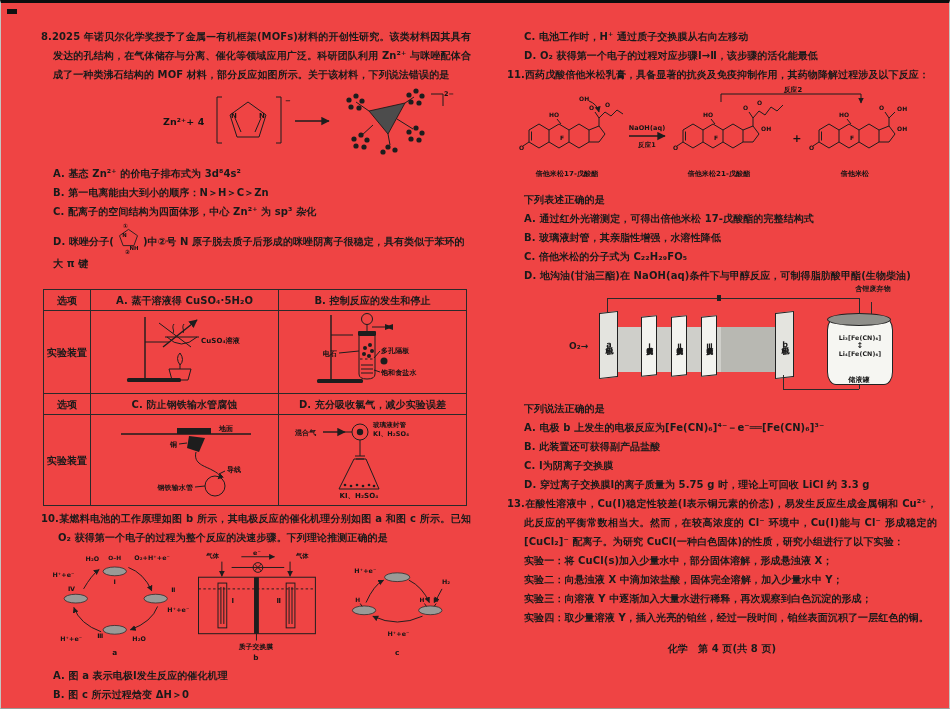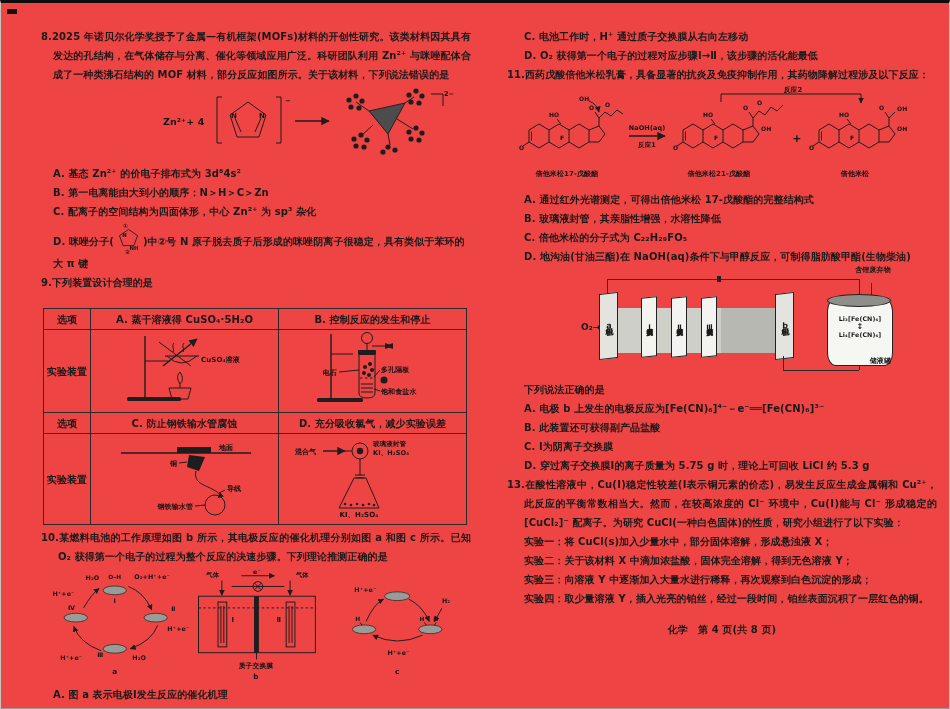--- a/index.html
+++ b/index.html
@@ -41,23 +41,23 @@
   .vtext{writing-mode:vertical-rl;text-orientation:upright;display:flex;align-items:center;justify-content:center;width:100%;height:100%;line-height:1;}
   .pa{left:30px;top:25px;width:17px;height:64px;font-size:8px;background:#e4e4df;}
   .pb{left:206px;top:25px;width:17px;height:64px;font-size:8px;background:#e4e4df;}
   .mem{width:14px;height:58px;top:29px;font-size:6.8px;}
   .m1{left:72px;} .m2{left:102px;} .m3{left:132px;}
   .wire{border-top:1.4px solid #2a2a2a;}
   .wireL{border-left:1.4px solid #2a2a2a;}
   .tank{left:258px;top:30px;width:64px;height:66px;border:1.3px solid #222;border-radius:9px/13px;background:#f6f6f2;}
   .tanktop{left:258px;top:26px;width:64px;height:13px;border:1.3px solid #222;border-radius:50%;background:#8f8f8a;box-sizing:border-box;}
   .litxt{width:64px;text-align:center;font-size:6.3px;line-height:8px;}
-  .tanklbl{left:258px;top:84px;width:64px;text-align:right;font-size:7px;}
+  .tanklbl{left:258px;top:84px;width:64px;text-align:center;font-size:7px;}
   .wastelbl{left:286px;top:-2px;width:36px;font-size:7px;line-height:8.5px;text-align:center;}
-  .o2lbl{left:12px;top:50px;font-size:9px;}
+  .o2lbl{left:0px;top:50px;font-size:9px;}
   .switchdot{left:148px;top:8px;width:4px;height:6px;background:#222;}
 </style>
 </head>
 <body>
 
 <div class="scan">
   <div class="corner-mark"></div>
 
   <svg width="0" height="0" style="position:absolute">
     <defs>
@@ -128,21 +128,20 @@
     <div class="opt12">
       <span>D. 咪唑分子(</span><svg class="imid" width="27" height="33" viewBox="0 0 30 36">
           <polygon class="ln" points="15,9 25,16 21,27 9,27 5,16"></polygon>
           <text x="9" y="7" font-size="6.5">①</text>
           <text x="8" y="18" font-size="6">N</text>
           <text x="16" y="32" font-size="6">NH</text>
           <text x="11" y="36" font-size="6.5">②</text>
         </svg><span>)中②号 N 原子脱去质子后形成的咪唑阴离子很稳定，具有类似于苯环的大 π 键</span>
     </div>
 
-    <div class="stem hang12">9.下列装置设计合理的是</div>
 
     <table class="devtab">
       <tbody>
           <tr>
         <td class="csel hdr">选项</td>
         <td class="hdr">A. 蒸干溶液得 CuSO₄·5H₂O</td>
         <td class="hdr">B. 控制反应的发生和停止</td>
       </tr>
       <tr>
         <td class="csel devcell">实验装置</td>
@@ -389,20 +388,21 @@
         <text x="72" y="12" font-size="6">O</text>
         <line class="ln" x1="82" y1="20" x2="88" y2="14"></line>
         <text x="90" y="13" font-size="6">OH</text>
         <text x="90" y="33" font-size="6">OH</text>
         <text x="48" y="78" font-size="7" text-anchor="middle">倍他米松</text>
       </g>
       <path class="ln" d="M212,18 V10 H352 V19" marker-end="url(#ah)"></path>
       <text x="284" y="8" font-size="6.8" text-anchor="middle">反应2</text>
     </svg>
 
+    <div class="opt17">下列表述正确的是</div>
     <div class="opt17">A. 通过红外光谱测定，可得出倍他米松 17-戊酸酯的完整结构式</div>
     <div class="opt17">B. 玻璃液封管，其亲脂性增强，水溶性降低</div>
     <div class="opt17">C. 倍他米松的分子式为 C₂₂H₂₉FO₅</div>
     <div class="opt17">D. 地沟油(甘油三酯)在 NaOH(aq)条件下与甲醇反应，可制得脂肪酸甲酯(生物柴油)</div>
 
 
     <div class="q12fig">
       <div class="abs sol"></div>
       <div class="abs sol2"></div>
       <div class="abs o2lbl"><span>O₂</span>→</div>
@@ -436,23 +436,23 @@
       <div class="abs tanktop"></div>
       <div class="abs tanklbl">储液罐</div>
       <div class="abs wastelbl">含锂废弃物</div>
       <div class="abs wireL" style="left:302px;top:15px;height:12px;"></div>
     </div>
 
     <div class="opt17">下列说法正确的是</div>
     <div class="opt17">A. 电极 b 上发生的电极反应为[Fe(CN)₆]⁴⁻－e⁻══[Fe(CN)₆]³⁻</div>
     <div class="opt17">B. 此装置还可获得副产品盐酸</div>
     <div class="opt17">C. Ⅰ为阴离子交换膜</div>
-    <div class="opt17">D. 穿过离子交换膜Ⅰ的离子质量为 5.75 g 时，理论上可回收 LiCl 约 5.3 g</div>
+    <div class="opt17">D. 穿过离子交换膜Ⅰ的离子质量为 5.75 g 时，理论上可回收 LiCl 约 3.3 g</div>
 
     <div class="stem hang17">13.在酸性溶液中，Cu(Ⅰ)稳定性较差(Ⅰ表示铜元素的价态)，易发生反应生成金属铜和 Cu²⁺，此反应的平衡常数相当大。然而，在较高浓度的 Cl⁻ 环境中，Cu(Ⅰ)能与 Cl⁻ 形成稳定的[CuCl₂]⁻ 配离子。为研究 CuCl(一种白色固体)的性质，研究小组进行了以下实验：</div>
     <div class="opt17">实验一：将 CuCl(s)加入少量水中，部分固体溶解，形成悬浊液 X；</div>
-    <div class="opt17">实验二：关于该材料 X 中滴加浓盐酸，固体完全溶解，得到无色溶液 Y；</div>
+    <div class="opt17">实验二：向悬浊液 X 中滴加浓盐酸，固体完全溶解，加入少量水中 Y；</div>
     <div class="opt17">实验三：向溶液 Y 中逐渐加入大量水进行稀释，再次观察到白色沉淀的形成；</div>
     <div class="opt17">实验四：取少量溶液 Y，插入光亮的铂丝，经过一段时间，铂丝表面沉积了一层红色的铜。</div>
 
     <div class="footer">化学　第 4 页(共 8 页)</div>
   </div>
 </div>
 
 </body></html>

